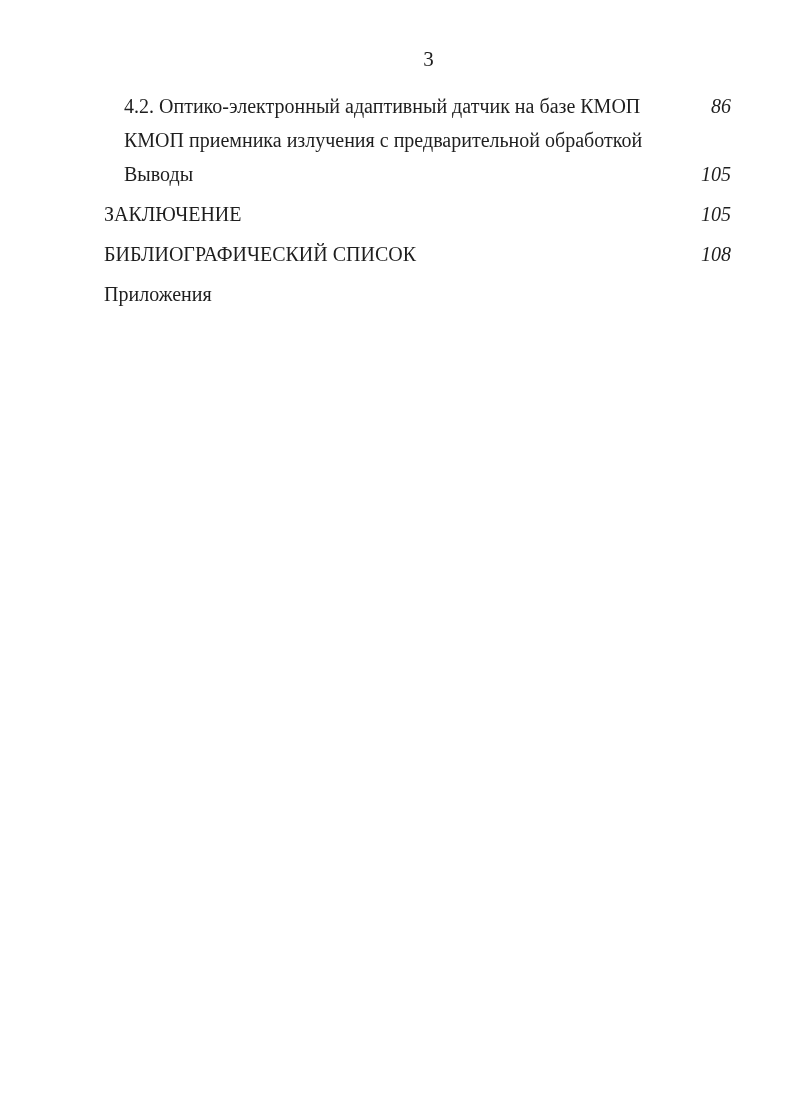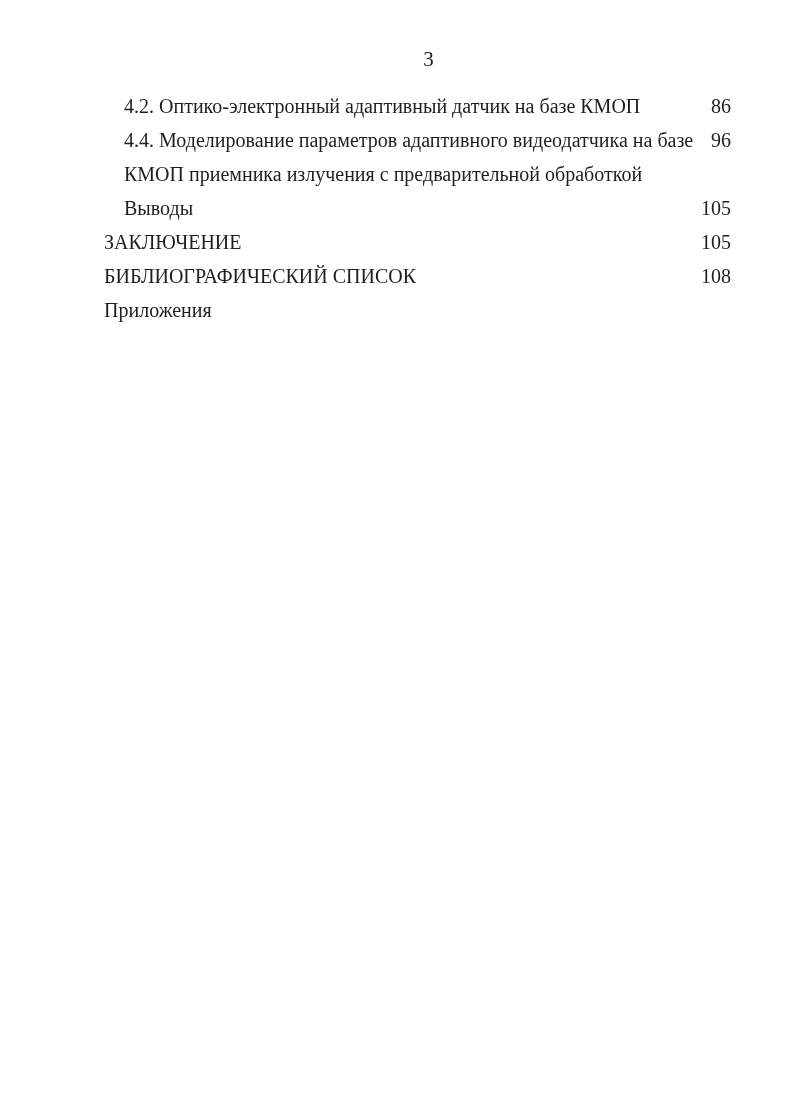--- a/index.html
+++ b/index.html
@@ -28,36 +28,37 @@
     font-size: 21px;
     line-height: 34px;
   }
   .toc {
     position: absolute;
     top: 89px;
     left: 104px;
     width: 627px;
   }
   .entry { margin: 0; }
-  .entry.spaced { }
+  .entry.spaced { margin-top: 6px; }
   .line {
     display: flex;
     justify-content: space-between;
     align-items: baseline;
     height: 34px;
     line-height: 34px;
     font-size: 20px;
     white-space: nowrap;
   }
   .entry.indent .line { padding-left: 20px; }
   .pageno {
     font-size: 20px;
     text-align: left;
     flex: 0 0 auto;
     padding-left: 12px;
+    font-style: italic;
   }
   .artifact {
     display: inline-block;
     margin-left: 18px;
     font-size: 15px;
     transform: translateY(5px);
     color: #2a2a2a;
   }
 </style>
 </head>
@@ -71,24 +72,20 @@
 
     <div class="entry indent">
       <div class="line">
         <span>4.2. Оптико-электронный адаптивный датчик на базе КМОП</span>
         <span class="pageno">86</span>
       </div>
     </div>
 
 
     <div class="entry indent">
-      <div class="line">
-        <span>4.4. Моделирование параметров адаптивного видеодатчика на базе</span>
-        <span class="pageno">96</span>
-      </div>
       <div class="line">
         <span>КМОП приемника излучения с предварительной обработкой</span>
       </div>
     </div>
 
     <div class="entry indent">
       <div class="line">
         <span>Выводы</span>
         <span class="pageno">105</span>
       </div>

